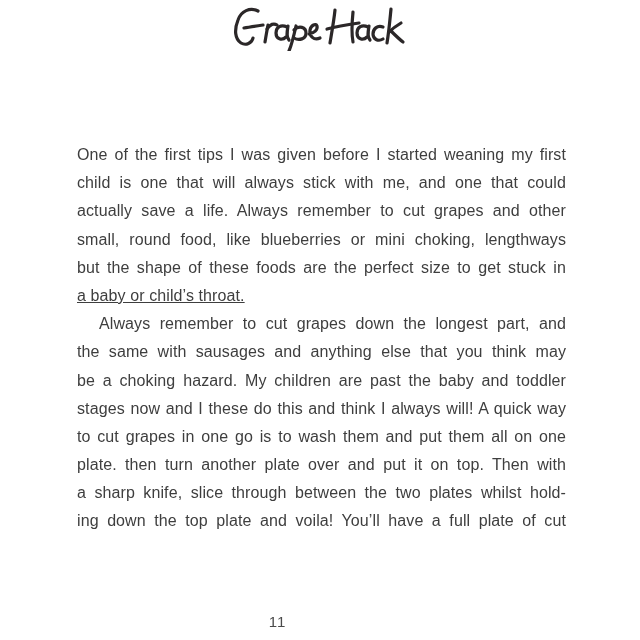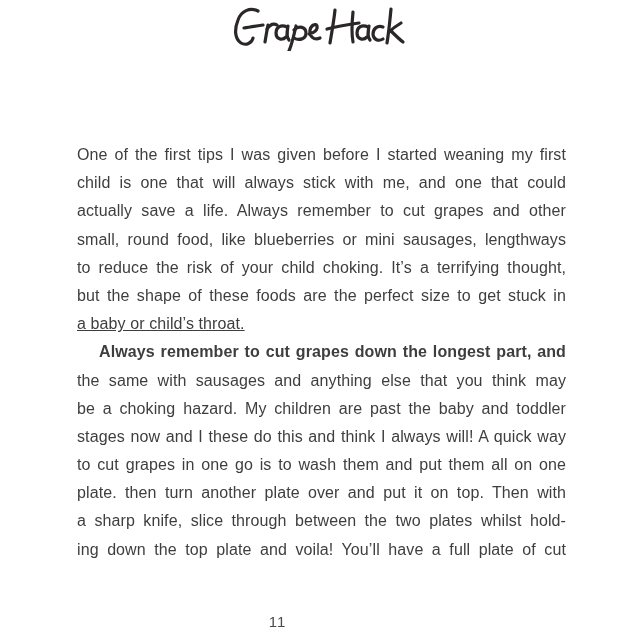--- a/index.html
+++ b/index.html
@@ -51,21 +51,20 @@
     text-align-last: justify;
     text-justify: inter-word;
     white-space: nowrap;
   }
   .line.last {
     text-align-last: left;
     text-decoration: underline;
   }
   .line.indent {
     padding-left: 22px;
-    font-weight: bold;
   }
   .page-number {
     position: absolute;
     top: 612px; left: 0;
     width: 555px;
     text-align: center;
     font-size: 15px;
     line-height: 20px;
     color: #4a4a4a;
     letter-spacing: 1px;
@@ -107,22 +106,21 @@
       <path d="M169,18 C164,21 160,24 157,27"></path>
       <path d="M159,26 C163,30 167,34 171,37"></path>
     </svg>
   </div>
 
   <div class="text-block">
     <div>
       <div class="line">One of the first tips I was given before I started weaning my first</div>
       <div class="line">child is one that will always stick with me, and one that could</div>
       <div class="line">actually save a life. Always remember to cut grapes and other</div>
-      <div class="line">small, round food, like blueberries or mini sausages, lengthways</div>
-      <div class="line">to reduce the risk of your child choking. It’s a terrifying thought,</div>
+      <div class="line">small, round food, like blueberries or mini choking, lengthways</div>
       <div class="line">but the shape of these foods are the perfect size to get stuck in</div>
       <div class="line last">a baby or child’s throat.</div>
     </div>
     <div>
       <div class="line indent">Always remember to cut grapes down the longest part, and</div>
       <div class="line">the same with sausages and anything else that you think may</div>
       <div class="line">be a choking hazard. My children are past the baby and toddler</div>
       <div class="line">stages now and I these do this and think I always will! A quick way</div>
       <div class="line">to cut grapes in one go is to wash them and put them all on one</div>
       <div class="line">plate. then turn another plate over and put it on top. Then with</div>

